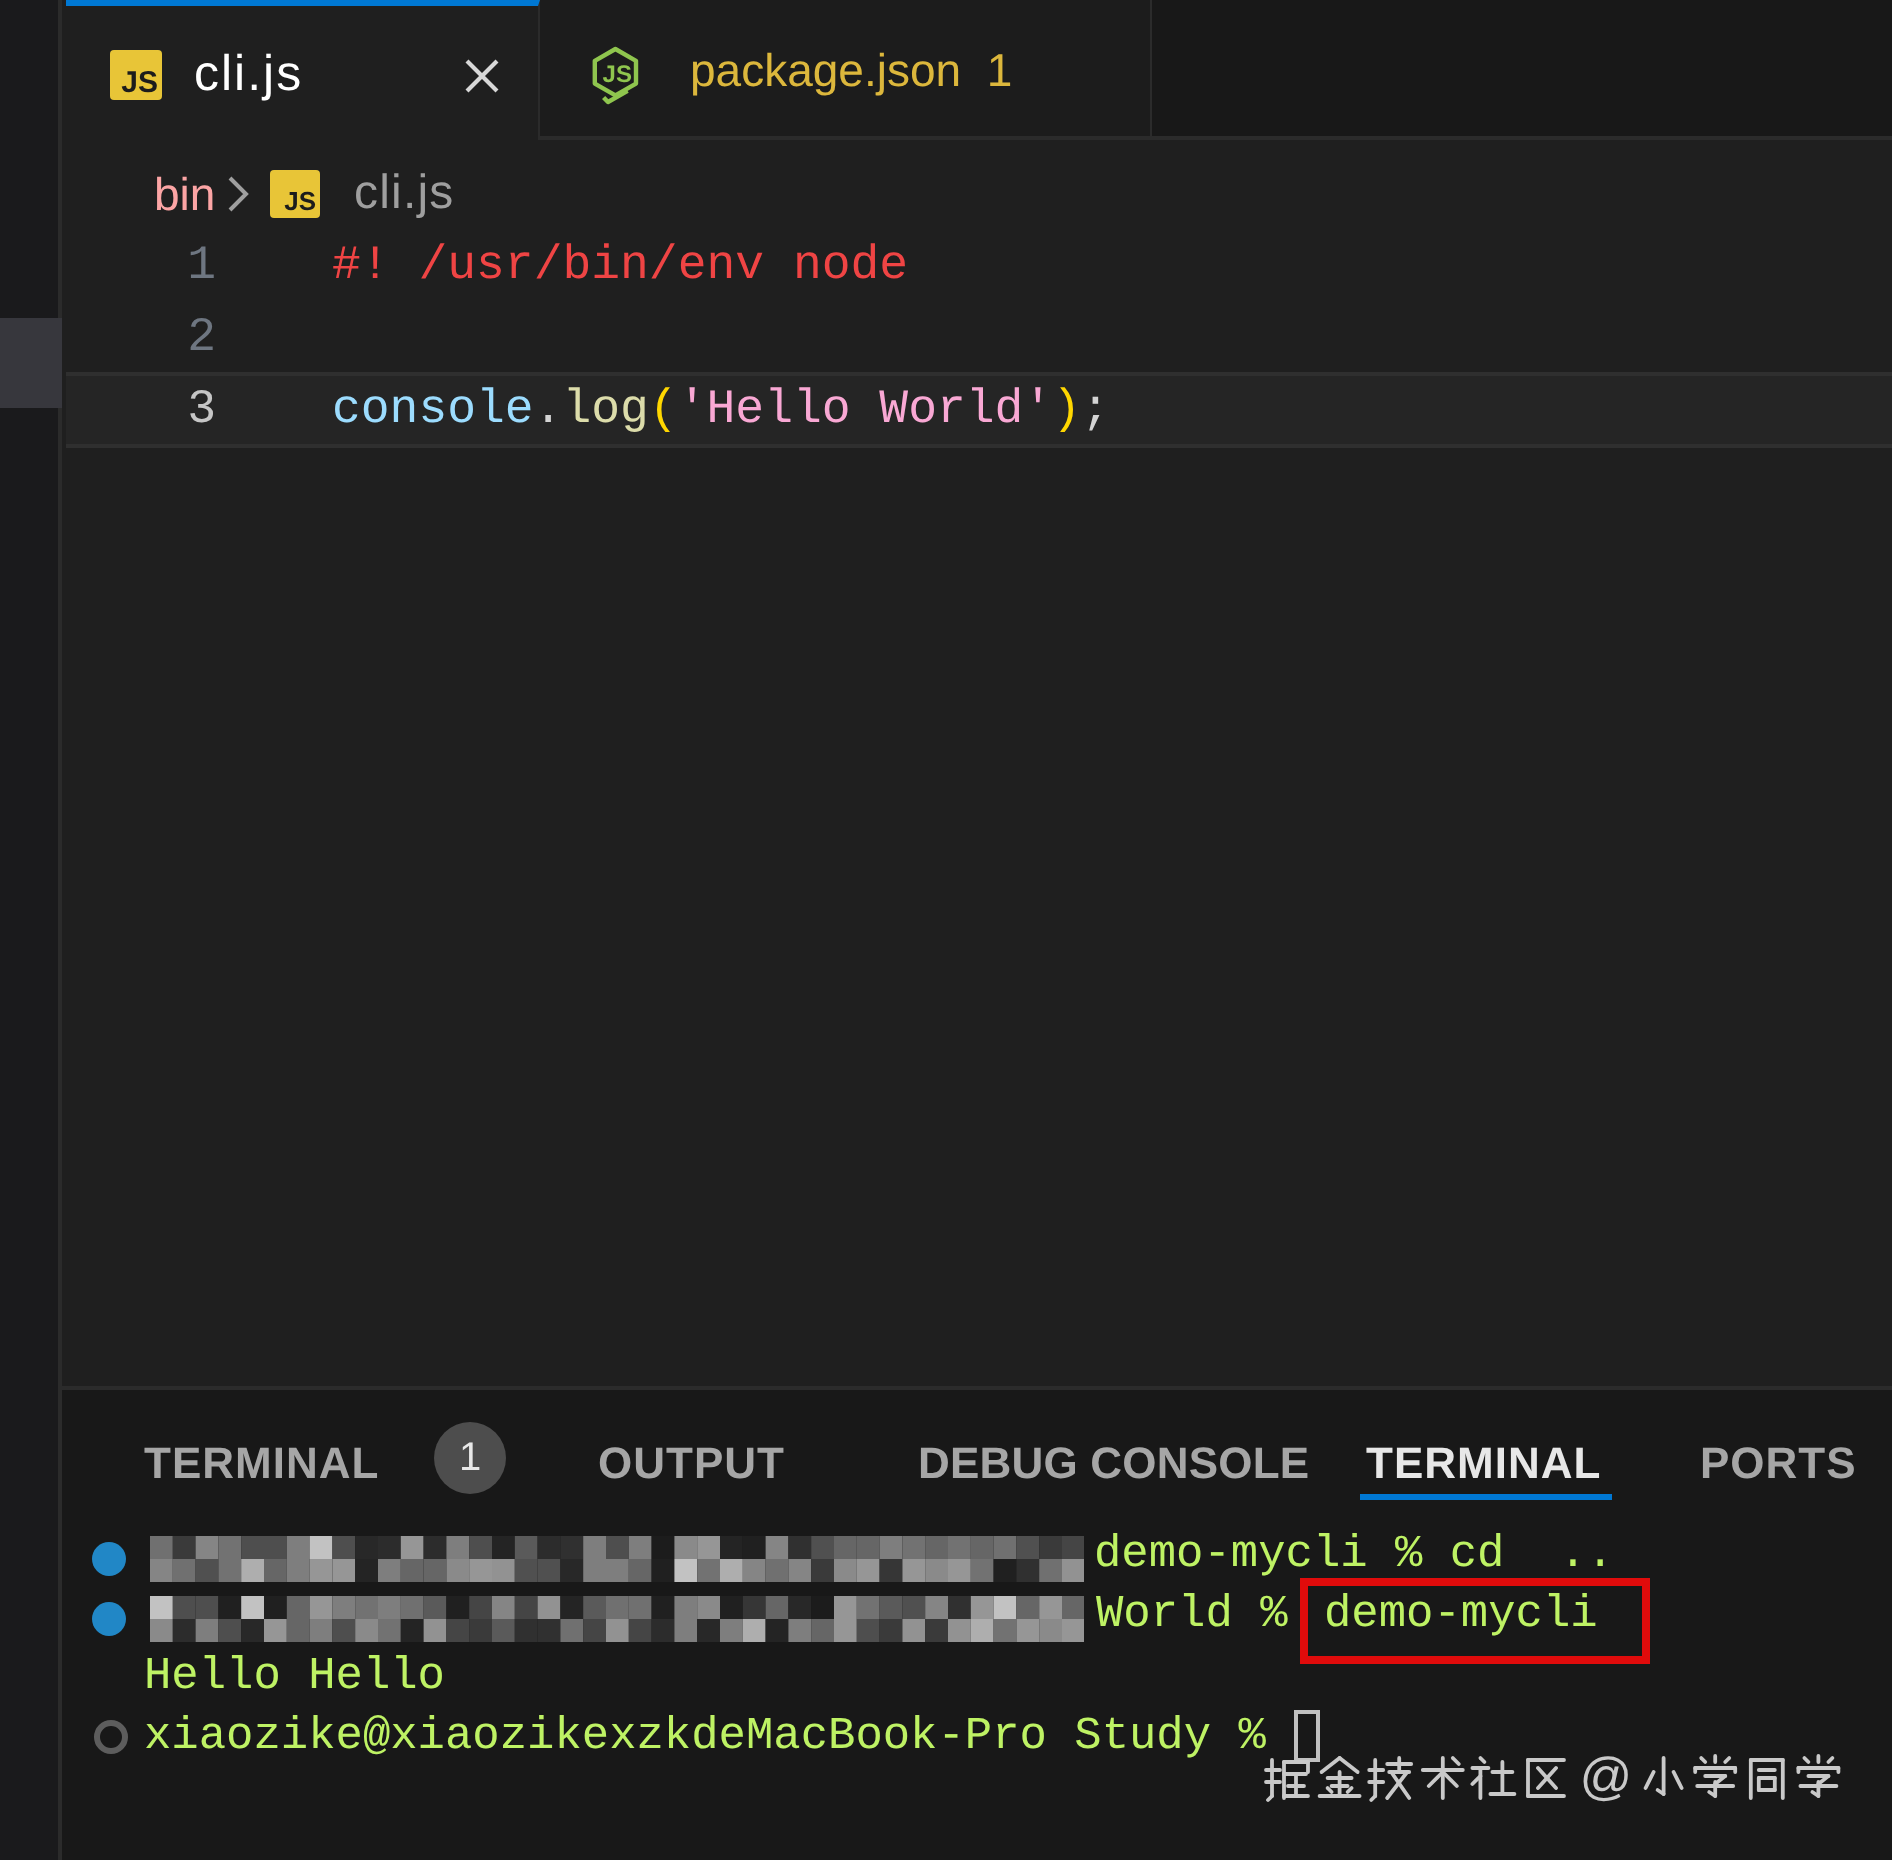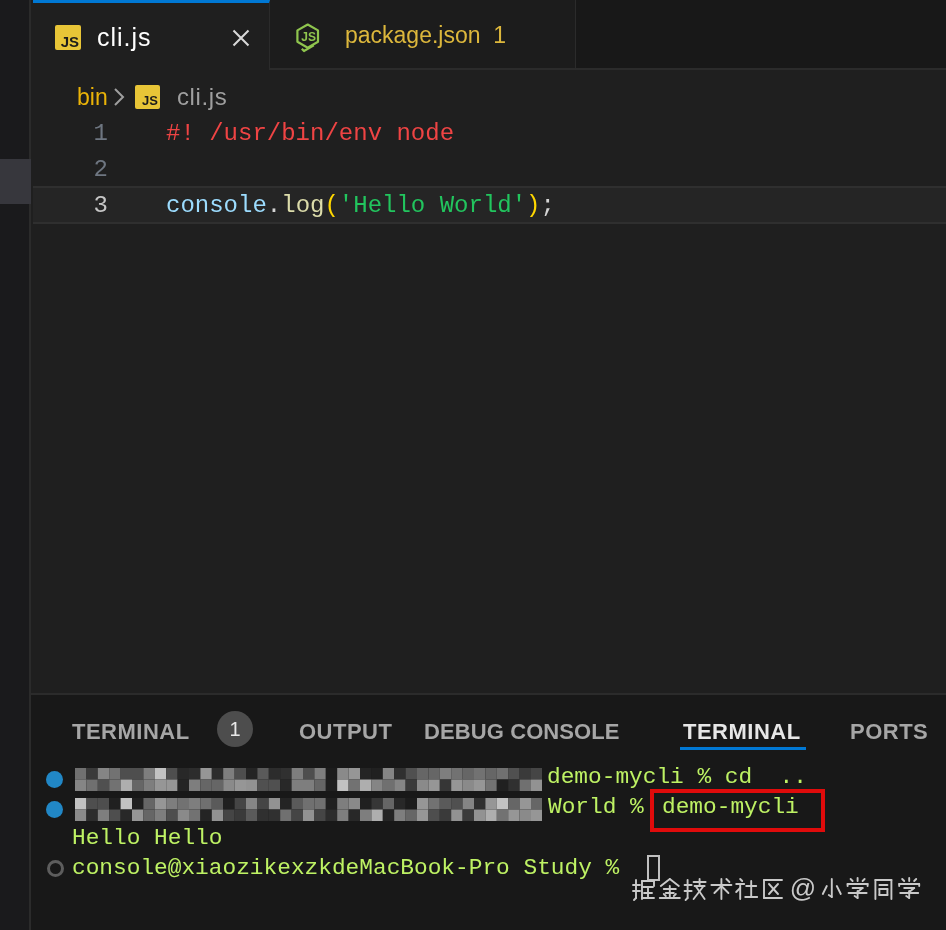--- a/index.html
+++ b/index.html
@@ -21,46 +21,46 @@
     <path d="M2.5 2.5 L17.5 17.5 M17.5 2.5 L2.5 17.5" stroke="#d8d8d8" stroke-width="2.1"></path>
   </svg>
 
 <svg class="abs" style="left:294px;top:22px" width="28" height="31" viewBox="0 0 28 31">
 <path d="M13.7 2.5 L24 8.4 L24 19.8 L13.7 25.7 L3.4 19.8 L3.4 8.4 Z" fill="none" stroke="#8fc54e" stroke-width="2.2" stroke-linejoin="round"></path>
 <path d="M19.8 23.4 L10 29 L7.8 26.7" fill="none" stroke="#8fc54e" stroke-width="2.2" stroke-linejoin="round"></path>
 <text x="7.3" y="18.8" font-family="Liberation Sans" font-size="12" font-weight="700" fill="#8fc54e" stroke="none">JS</text>
 </svg>
 <div class="abs" style="left:345px;top:22px;color:#dcb73c;font-size:23px">package.json&nbsp; 1</div>
 
-<div class="abs" style="left:77px;top:84px;color:#eab308;font-size:23px">bin</div>
+<div class="abs" style="left:77px;top:84px;color:#fca5a5;font-size:23px">bin</div>
 <svg class="abs" style="left:110px;top:87px" width="18" height="20" viewBox="0 0 18 20">
     <path d="M5 2 L13 10 L5 18" stroke="#9f9f9f" stroke-width="2" fill="none"></path>
   </svg>
 <div class="abs" style="left:135px;top:85px;width:25px;height:24px;background:#e8c537;border-radius:2px"></div>
 <div class="abs" style="left:135px;top:85px;width:23px;height:22px;color:#1c1c1c;font-size:13px;font-weight:700;text-align:right;line-height:31px">JS</div>
 <div class="abs" style="left:177px;top:83px;color:#9f9f9f;font-size:24px;letter-spacing:0.6px">cli.js</div>
 
 <div class="abs" style="left:33px;top:186px;width:913px;height:38px;background:#252525;border-top:2px solid #2f2f2f;border-bottom:2px solid #2f2f2f"></div>
 
 <div class="abs mono" style="left:33px;top:120px;width:75px;text-align:right;color:#6e7681;font-size:24px">1</div>
 <div class="abs mono" style="left:33px;top:156px;width:75px;text-align:right;color:#6e7681;font-size:24px">2</div>
 <div class="abs mono" style="left:33px;top:192px;width:75px;text-align:right;color:#c6c6c6;font-size:24px">3</div>
 
 <div class="abs mono" style="left:166px;top:120px;color:#ef4444;font-size:24px">#! /usr/bin/env node</div>
-<div class="abs mono" style="left:166px;top:192px;font-size:24px"><span style="color:#9cdcfe">console</span><span style="color:#d4d4d4">.</span><span style="color:#dcdcaa">log</span><span style="color:#ffd700">(</span><span style="color:#22c55e">'Hello World'</span><span style="color:#ffd700">)</span><span style="color:#d4d4d4">;</span></div>
+<div class="abs mono" style="left:166px;top:192px;font-size:24px"><span style="color:#9cdcfe">console</span><span style="color:#d4d4d4">.</span><span style="color:#dcdcaa">log</span><span style="color:#ffd700">(</span><span style="color:#f9a8d4">'Hello World'</span><span style="color:#ffd700">)</span><span style="color:#d4d4d4">;</span></div>
 
 <div class="abs" style="left:0;top:0;width:31px;height:930px;background:#1a1a1c;border-right:2px solid #2b2b2b"></div>
 <div class="abs" style="left:0;top:159px;width:31px;height:45px;background:#37373d"></div>
 
 <div class="abs" style="left:31px;top:693px;width:915px;height:237px;background:#181818;border-top:2px solid #2b2b2b"></div>
 
 <div class="abs ptab" style="left:72px;top:719px">TERMINAL</div>
 <div class="abs" style="left:217px;top:711px;width:36px;height:36px;background:#4d4d4d;border-radius:18px;color:#e8e8e8;font-size:20px;text-align:center;line-height:36px">1</div>
 <div class="abs ptab" style="left:299px;top:719px">OUTPUT</div>
-<div class="abs ptab" style="left:424px;top:719px;letter-spacing:0.1px">DEBUG CONSOLE</div>
+<div class="abs ptab" style="left:459px;top:719px;letter-spacing:0.1px">DEBUG CONSOLE</div>
 <div class="abs ptab" style="left:683px;top:719px;color:#e7e7e7">TERMINAL</div>
 <div class="abs" style="left:680px;top:747px;width:126px;height:3px;background:#0078d4"></div>
 <div class="abs ptab" style="left:850px;top:719px">PORTS</div>
 <style>.ptab{color:#a6a6a6;font-size:22px;font-weight:700;letter-spacing:0.5px}</style>
 
 <div class="abs" style="left:45.5px;top:770.5px;width:17px;height:17px;border-radius:9px;background:#2187c6"></div>
 <div class="abs" style="left:45.5px;top:800.5px;width:17px;height:17px;border-radius:9px;background:#2187c6"></div>
 <div class="abs" style="left:47px;top:860px;width:17px;height:17px;border-radius:9px;border:3px solid #5d5d5d"></div>
 
 <svg class="abs" style="left:75px;top:768px" width="467" height="23">
@@ -230,21 +230,21 @@
     <rect x="433.2" y="11.5" width="11.4" height="11.5" fill="#969696"></rect>
     <rect x="444.6" y="11.5" width="11.4" height="11.5" fill="#8a8a8a"></rect>
     <rect x="456.0" y="11.5" width="11.4" height="11.5" fill="#969696"></rect>
   </svg>
 
 <div class="abs mono tl" style="left:547px;top:764px">demo-mycli % cd  ..</div>
 <div class="abs mono tl" style="left:548px;top:794px">World %</div>
 <div class="abs mono tl" style="left:662px;top:794px">demo-mycli</div>
 <div class="abs" style="left:650px;top:789px;width:175px;height:43px;border:4px solid #e00b0b"></div>
 <div class="abs mono tl" style="left:72px;top:825px">Hello Hello</div>
-<div class="abs mono tl" style="left:72px;top:855px">console@xiaozikexzkdeMacBook-Pro Study %</div>
+<div class="abs mono tl" style="left:72px;top:855px">xiaozike@xiaozikexzkdeMacBook-Pro Study %</div>
 <div class="abs" style="left:647px;top:855px;width:13px;height:26px;border:2px solid #c0c0c0"></div>
 <style>.tl{color:#bef264;font-size:22.8px}</style>
 
 <svg class="abs" style="left:632px;top:875px" width="293" height="30" stroke="#c9c9c9" stroke-width="1.9" stroke-linecap="round">
     <g transform="translate(0.0,2)">
       <line x1="4.0" y1="3.0" x2="4.0" y2="21.0"></line>
       <line x1="1.0" y1="8.0" x2="8.0" y2="8.0"></line>
       <line x1="1.0" y1="14.0" x2="8.0" y2="14.0"></line>
       <line x1="4.0" y1="21.0" x2="2.0" y2="23.0"></line>
       <line x1="10.0" y1="4.0" x2="22.0" y2="4.0"></line>

